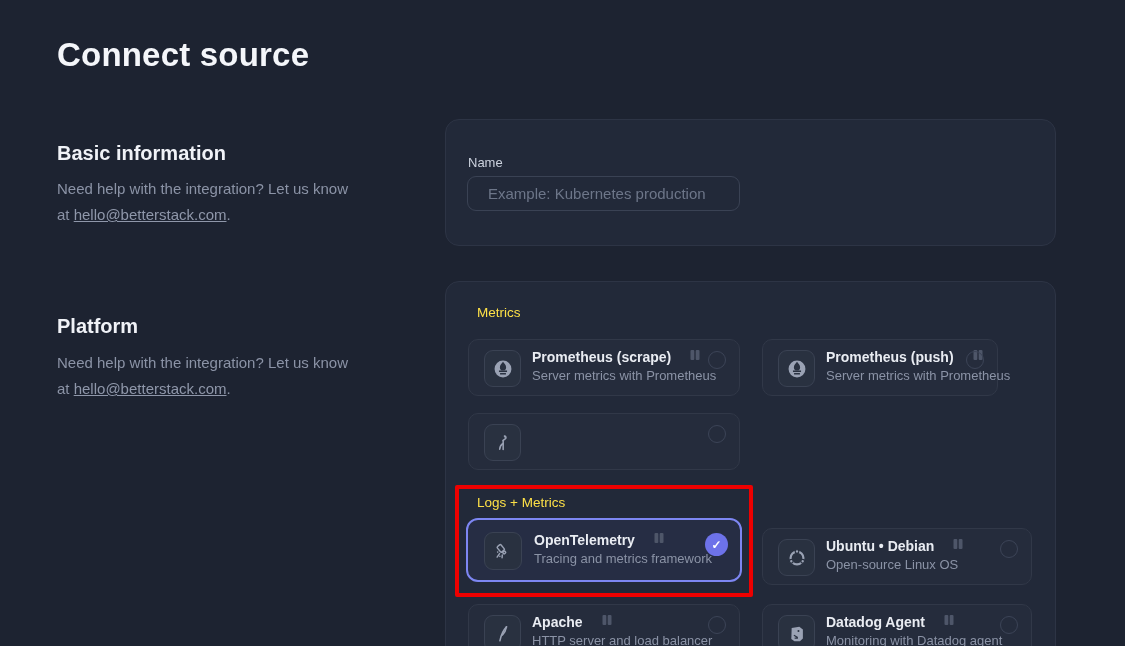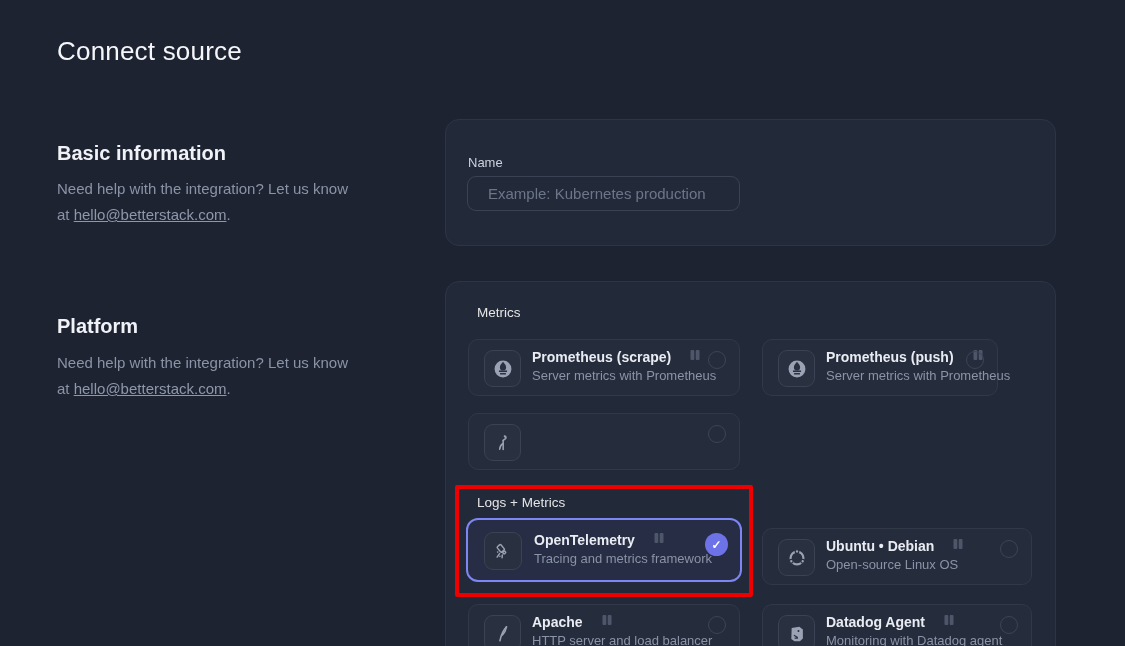--- a/index.html
+++ b/index.html
@@ -5,21 +5,21 @@
   * { margin:0; padding:0; box-sizing:border-box; }
   html,body { width:1125px; height:646px; overflow:hidden; }
   body {
     position:relative;
     background:#1d2331;
     font-family:"Liberation Sans", sans-serif;
     color:#e9ecf2;
   }
   .page-title {
     position:absolute; left:57px; top:36px;
-    font-size:26px; font-weight:normal; color:#f4f6fa; letter-spacing:.2px;
+    font-size:33px; font-weight:bold; color:#f4f6fa; letter-spacing:.2px;
   }
   
   .section-heading { position:absolute; left:57px; font-size:20px; font-weight:bold; color:#f0f2f7; }
   .h-basic { top:142px; }
   .h-platform { top:315px; }
   .help-text { position:absolute; left:57px; width:305px; font-size:15px; line-height:26px; color:#8b93a6; }
   .p-basic { top:176px; }
   .p-platform { top:350px; }
   .help-text a { color:#8f97aa; text-decoration:underline; cursor:pointer; }
   
@@ -30,21 +30,21 @@
   .card-name { top:119px; height:127px; }
   .card-platform { top:281px; height:420px; }
   .field-label { position:absolute; left:468px; top:155px; font-size:13px; color:#ccd2de; }
   .name-input {
     position:absolute; left:467px; top:176px; width:273px; height:35px;
     background:transparent; border:1px solid #3a4254; border-radius:9px;
     padding:0 20px; font-family:"Liberation Sans", sans-serif;
     font-size:15px; color:#d6dbe6; outline:none;
   }
   .name-input::placeholder { color:#6d7689; opacity:1; }
-  .group-label { position:absolute; font-size:13.5px; color:#e5e5e5; }
+  .group-label { position:absolute; font-size:13.5px; color:#fde047; }
   .gl-metrics { left:477px; top:305px; }
   .gl-logs { left:477px; top:495px; }
   
   .tile {
     position:absolute; width:272px; height:57px;
     background:#252c3c; border:1px solid #313848; border-radius:10px;
     cursor:pointer;
   }
   .t-prom-scrape { left:468px; top:339px; }
   .t-prom-push  { left:762px; top:339px; width:236px; }

